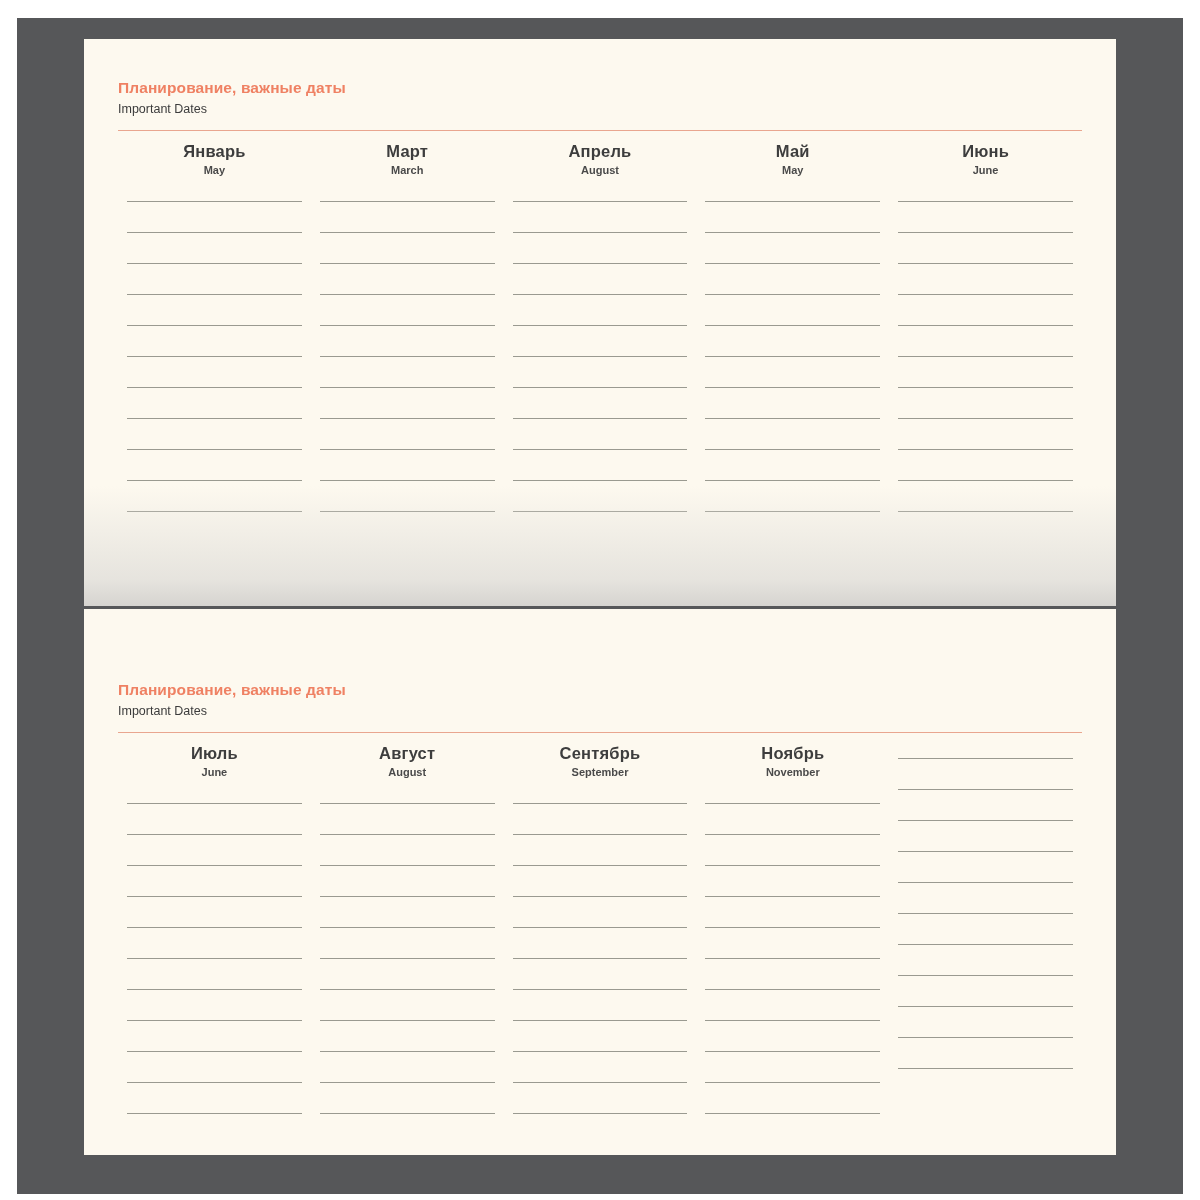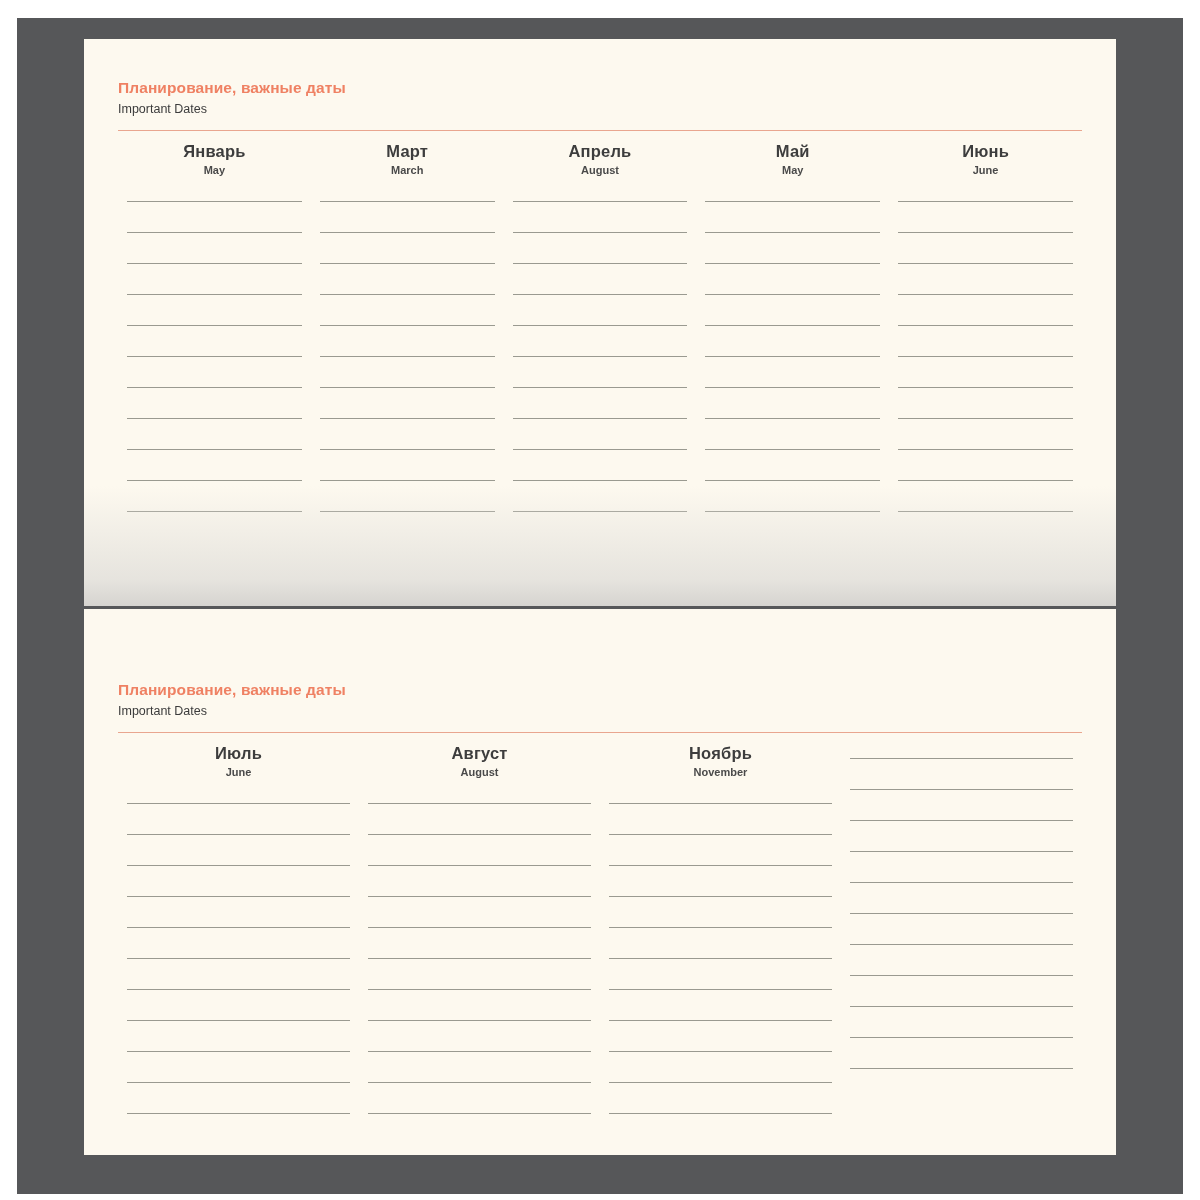--- a/index.html
+++ b/index.html
@@ -284,20 +284,39 @@
             <div class="line"></div>
             <div class="line"></div>
             <div class="line"></div>
             <div class="line"></div>
             <div class="line"></div>
             <div class="line"></div>
           </div>
         </div>
         <div class="month-col">
           <div class="month-head">
+            <div class="month-ru">Сентябрь</div>
+            <div class="month-en">September</div>
+          </div>
+          <div class="lines bottom">
+            <div class="line"></div>
+            <div class="line"></div>
+            <div class="line"></div>
+            <div class="line"></div>
+            <div class="line"></div>
+            <div class="line"></div>
+            <div class="line"></div>
+            <div class="line"></div>
+            <div class="line"></div>
+            <div class="line"></div>
+            <div class="line"></div>
+          </div>
+        </div>
+        <div class="month-col">
+          <div class="month-head">
             <div class="month-ru">Ноябрь</div>
             <div class="month-en">November</div>
           </div>
           <div class="lines bottom">
             <div class="line"></div>
             <div class="line"></div>
             <div class="line"></div>
             <div class="line"></div>
             <div class="line"></div>
             <div class="line"></div>

